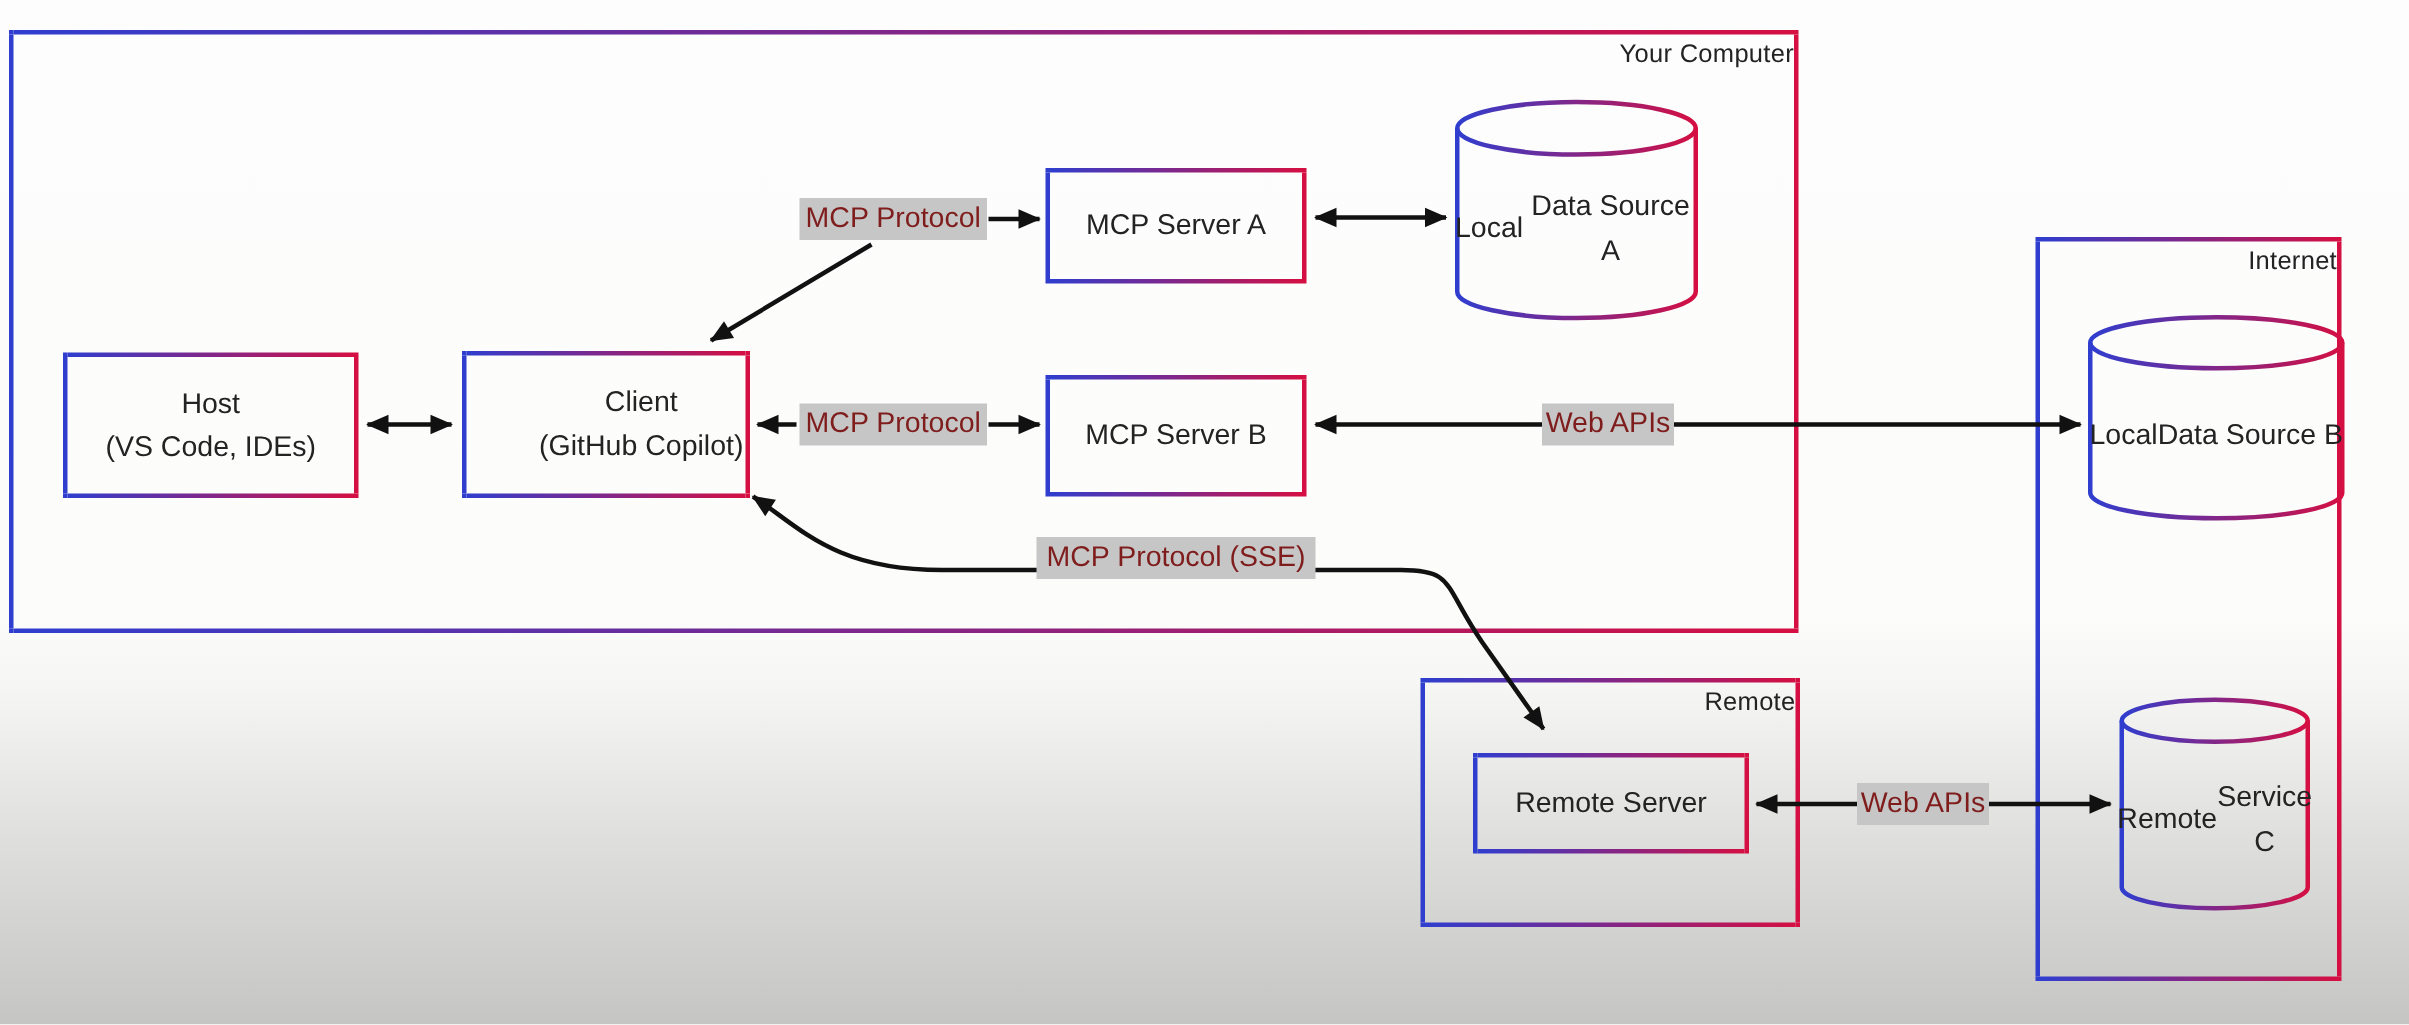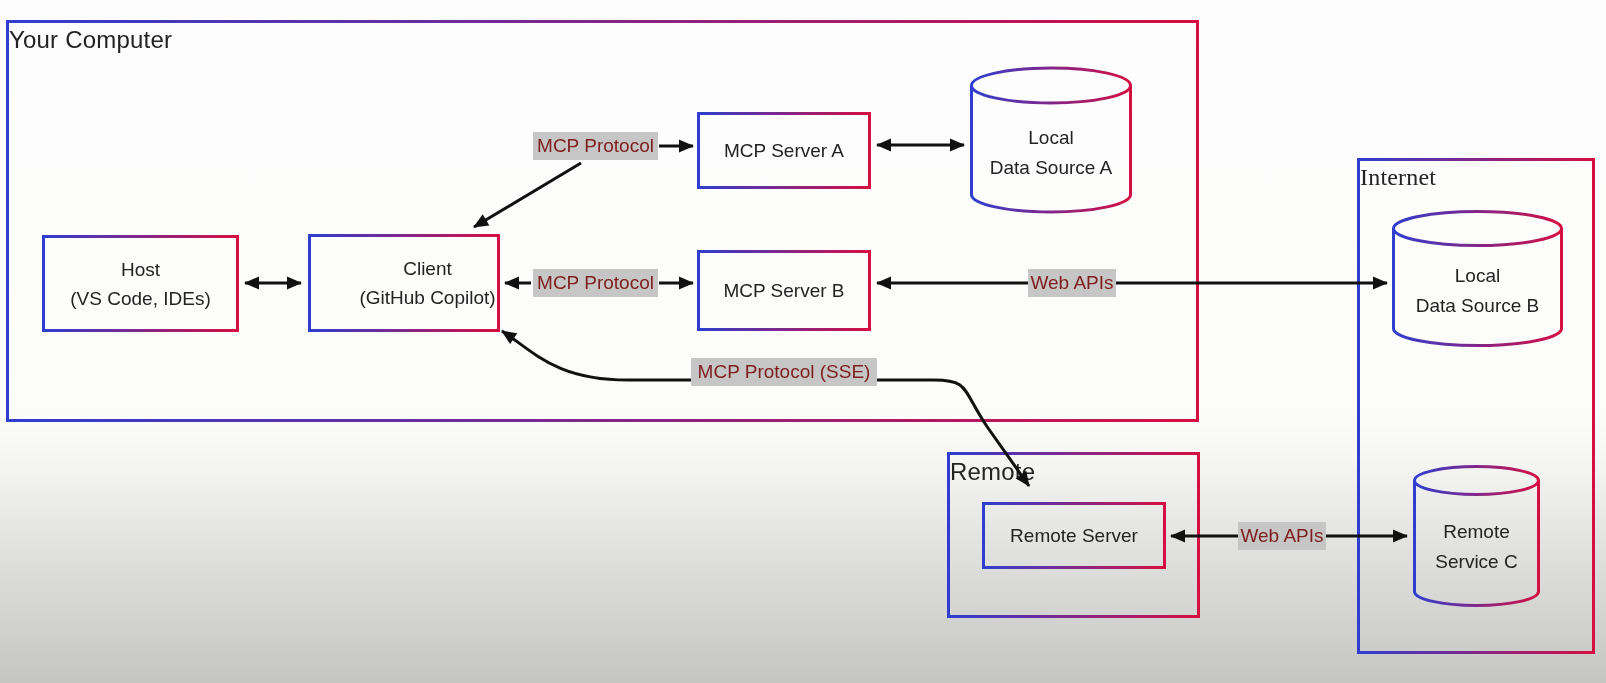--- a/index.html
+++ b/index.html
@@ -11,56 +11,56 @@
       var(--bg-top,#fdfdfd) 0%, #fcfcfb 60%, #f6f6f5 67%,
       #e0e0df 81%, var(--bg-bottom,#c5c5c4) 100%);
   }
   .container{
     position:absolute; z-index:1;
     border:3px solid;
     border-image:linear-gradient(90deg,var(--gradient-blue,#2f3ecf),var(--gradient-red,#d50f42)) 1;
   }
   .container-label{
     position:absolute; top:3px; left:0; right:0;
-    text-align:left; font-size:24px; letter-spacing:.2px;
+    text-align:right; font-size:17px; letter-spacing:.2px;
     color:var(--text,#232323);
   }
   .node{
     position:absolute; z-index:3;
     border:3px solid;
     border-image:linear-gradient(90deg,var(--gradient-blue,#2f3ecf),var(--gradient-red,#d50f42)) 1;
     display:flex; flex-direction:column; align-items:center; justify-content:center;
     text-align:center; font-size:19px; line-height:29px; color:var(--text,#232323);
   }
   .cyl{ position:absolute; z-index:2; }
   .cyl svg{ position:absolute; left:0; top:0; overflow:visible; }
   .cyltext{
     position:absolute; left:0; right:0; top:0; bottom:0;
-    display:flex; flex-direction:column; align-items:center; justify-content:center;
+    display:flex; align-items:center; justify-content:center;
     text-align:center; font-size:19px; line-height:30px; color:var(--text,#232323);
   }
   #arrows{ position:absolute; left:0; top:0; z-index:2; pointer-events:none; }
   #arrows path.link{ fill:none; stroke:var(--line,#111); stroke-width:3; }
   .elabel{
     position:absolute; z-index:4; height:28px;
     display:flex; align-items:center; justify-content:center;
     background:var(--label-bg,#c6c6c6);
     font-size:19px; color:#7f1d1d; white-space:nowrap;
   }
 </style>
 </head>
 <body>
 
 <div class="canvas">
 
   <div class="container" style="left:6px; top:20px; width:1193px; height:402px;">
     <div class="container-label">Your Computer</div>
   </div>
 
-  <div class="container" style="left:1357px; top:158px; width:238px; height:496px;font-family:Liberation Serif, serif;">
+  <div class="container" style="left:1357px; top:158px; width:204px; height:496px;">
     <div class="container-label">Internet</div>
   </div>
 
   <div class="container" style="left:947px; top:452px; width:253px; height:166px;">
     <div class="container-label">Remote</div>
   </div>
 
   <svg id="arrows" width="1606" height="683" viewBox="0 0 1606 683">
     <defs>
       <marker id="ah" viewBox="0 0 16 14" markerWidth="16" markerHeight="14" refX="14.5" refY="7" orient="auto-start-reverse" markerUnits="userSpaceOnUse">

